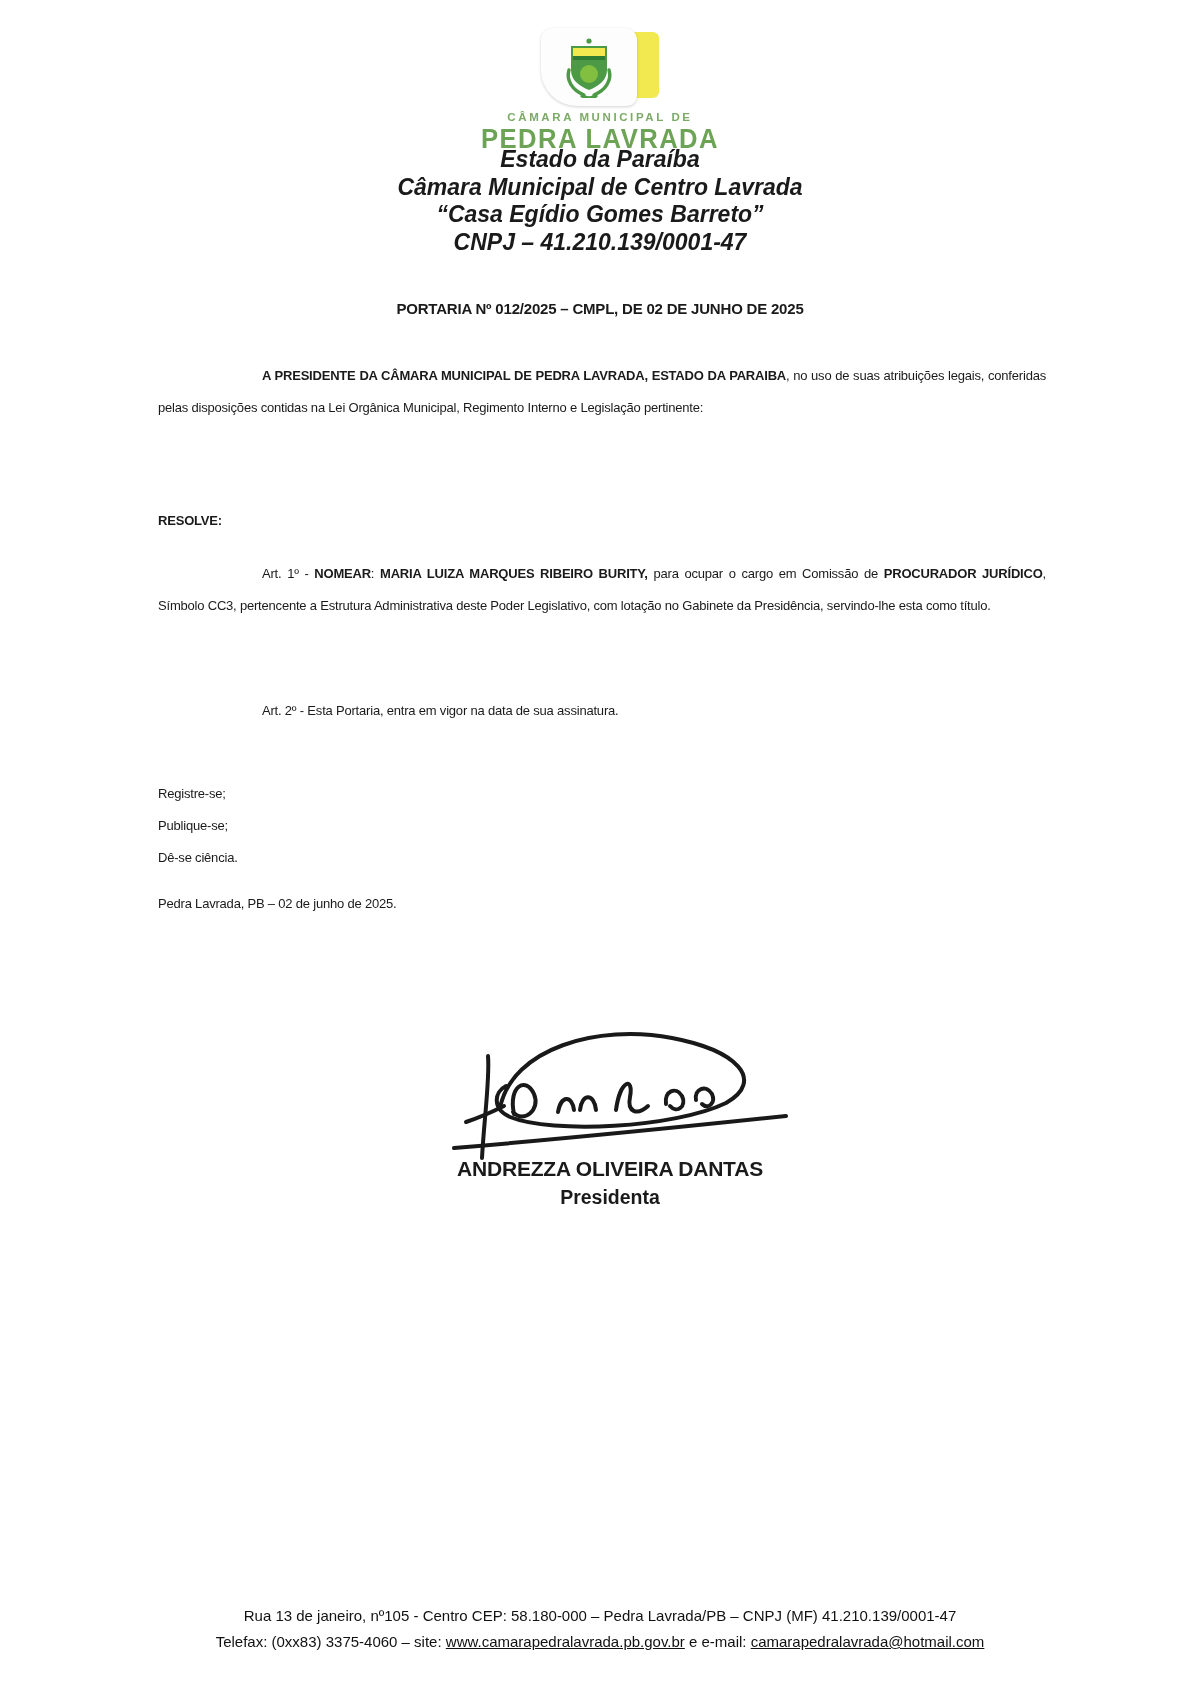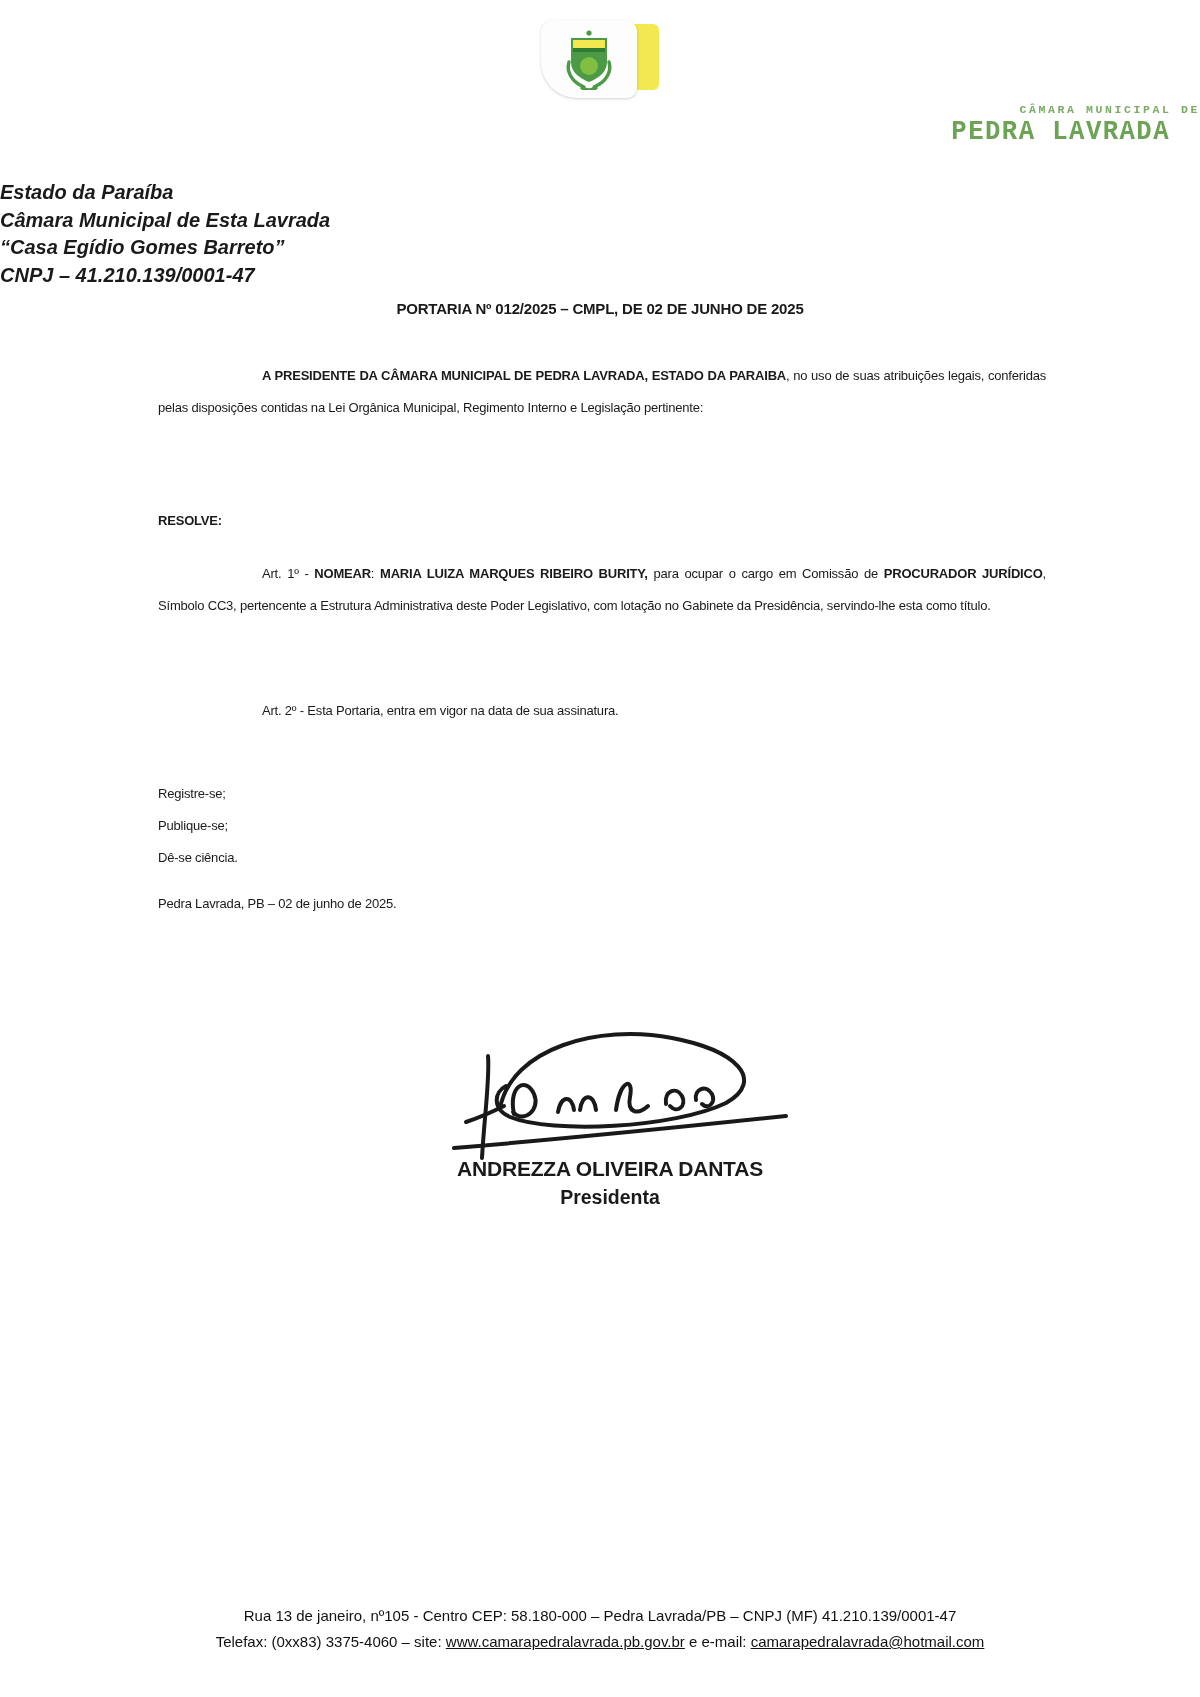--- a/index.html
+++ b/index.html
@@ -11,25 +11,24 @@
     margin: 0 auto;
     background: #ffffff;
     font-family: "Liberation Sans", sans-serif;
     color: #1a1a1a;
     overflow: hidden;
   }
 
   
   .logo-wrap {
     position: absolute;
-    top: 20px;
-    left: 0;
-    width: 100%;
-    text-align: right;
-    font-family: Liberation Mono, monospace;
+    top: 28px;
+    left: 0;
+    width: 100%;
+    text-align: center;
   }
   .logo-mark {
     position: relative;
     width: 118px;
     height: 78px;
     margin: 0 auto;
   }
   .logo-yellow {
     position: absolute;
     top: 4px;
@@ -67,25 +66,25 @@
     color: #6ca355;
     transform: scaleX(0.95);
   }
 
   
   .org-header {
     position: absolute;
     top: 146px;
     left: 0;
     width: 100%;
+    text-align: center;
     font-weight: bold;
     font-style: italic;
-    font-size: 20px;
+    font-size: 23px;
     line-height: 27.5px;
-    margin-top: 33px;
   }
 
   .doc-title {
     position: absolute;
     top: 300px;
     left: 0;
     width: 100%;
     text-align: center;
     font-weight: bold;
     font-size: 15px;
@@ -162,21 +161,21 @@
           <path d="M20 60 C24 62 30 62 34 60" fill="none" stroke="#4c9a45" stroke-width="3.2" stroke-linecap="round"></path>
         </svg>
       </div>
     </div>
     <div class="logo-text-small">CÂMARA MUNICIPAL DE</div>
     <div class="logo-text-large">PEDRA LAVRADA</div>
   </div>
 
   <div class="org-header">
     <div>Estado da Paraíba</div>
-    <div>Câmara Municipal de Esta Lavrada</div>
+    <div>Câmara Municipal de Centro Lavrada</div>
     <div>“Casa Egídio Gomes Barreto”</div>
     <div>CNPJ – 41.210.139/0001-47</div>
   </div>
 
   <div class="doc-title">PORTARIA Nº 012/2025 – CMPL, DE 02 DE JUNHO DE 2025</div>
 
   <p class="content justified" id="p1"><span class="b">A PRESIDENTE DA CÂMARA MUNICIPAL DE PEDRA LAVRADA, ESTADO DA PARAIBA</span><span>, no uso de suas atribuições legais, conferidas pelas disposições contidas na Lei Orgânica Municipal, Regimento Interno e Legislação pertinente:</span></p>
 
   <div class="content indented" id="resolve">RESOLVE:</div>
 

